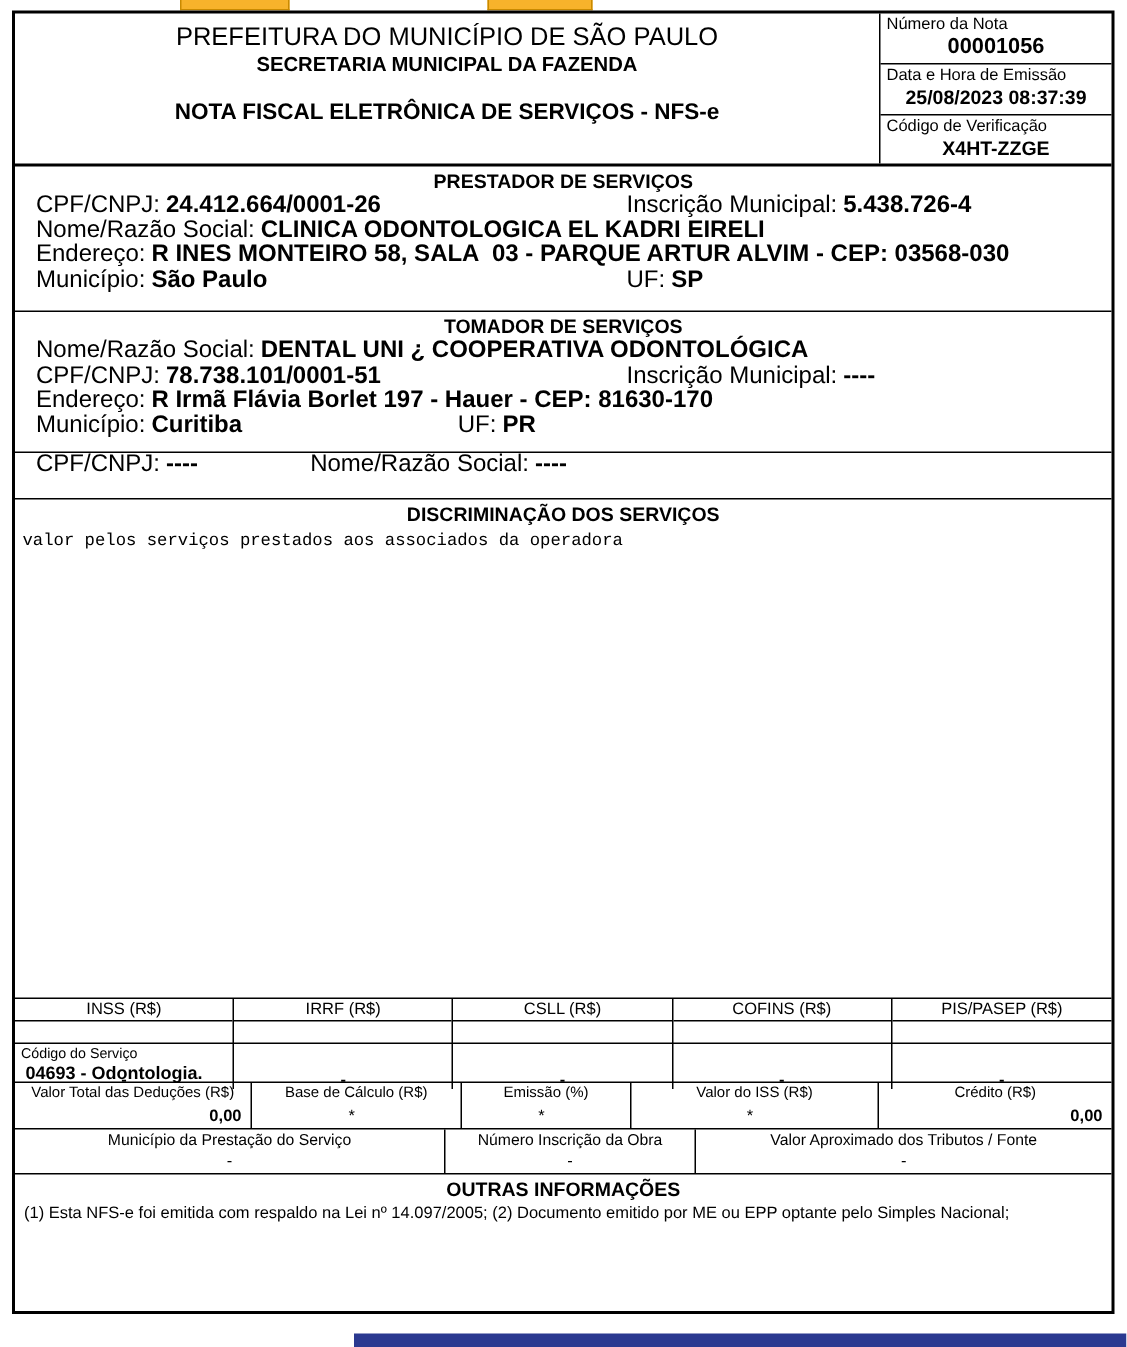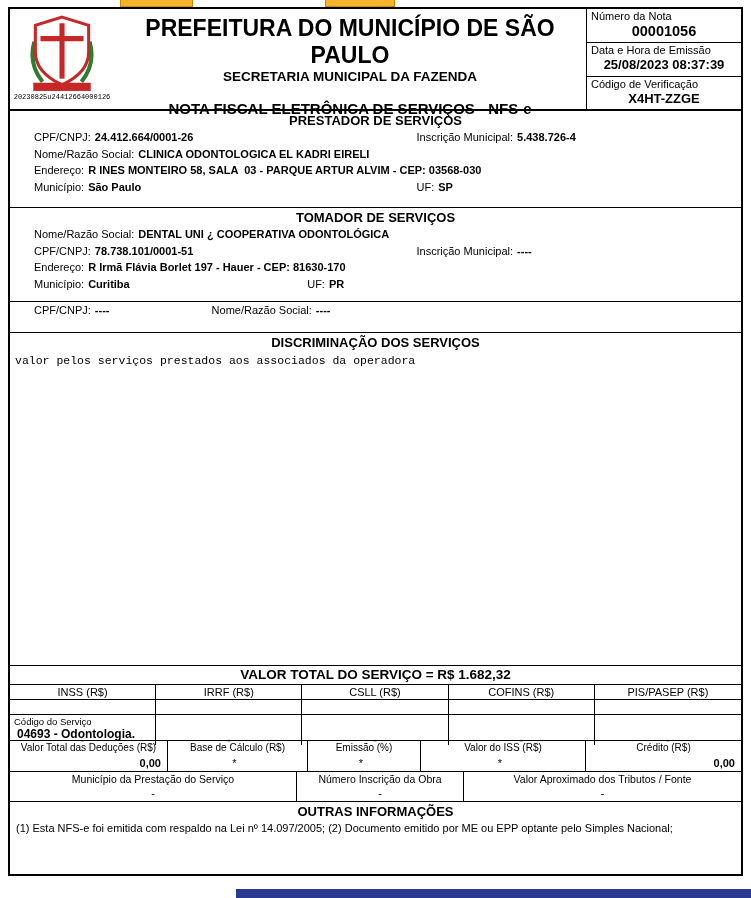--- a/index.html
+++ b/index.html
@@ -52,40 +52,40 @@
     font-family: "Liberation Mono", "DejaVu Sans Mono", monospace;
     font-size: 7px;
     letter-spacing: 0;
     white-space: nowrap;
   }
   .header-center {
     flex: 1;
     text-align: center;
     padding-top: 6px;
   }
-  .h-title { font-size: 23px; font-weight: bold; }
+  .h-title { font-size: 17px; font-weight: normal; }
   .h-sub { font-size: 13.5px; font-weight: bold; margin-top: 0; }
   .h-doc { font-size: 15px; font-weight: bold; margin-top: 16px; }
   .header-right {
     width: 155px;
     border-left: 1px solid #000;
     display: flex;
     flex-direction: column;
   }
   .hr-block { height: 33.3px; padding: 1px 4px; }
   .hr-block + .hr-block { border-top: 1px solid #000; }
   .hr-label { font-size: 11px; }
   .hr-value { font-weight: bold; text-align: center; font-size: 13px; margin-top: 1px; }
   .hr-value.big { font-size: 14.5px; }
 
   
   .sec { border-top: 1px solid #000; }
   .sec.thick { border-top: 2px solid #000; }
   .sec-title { text-align: center; font-weight: bold; font-size: 13px; padding: 2px 0 1px 0; }
-  .row { display: flex; padding: 0 24px; font-size: 11px; line-height: 16.5px; }
+  .row { display: flex; padding: 0 14px; font-size: 16px; line-height: 16.5px; }
   .cell { display: flex; }
   .w56 { width: 56%; }
   .w40 { width: 40%; }
   .w8  { width: 8%; }
   .w26 { width: 26%; }
   .grow { flex: 1; }
   .lbl { white-space: pre; }
   .val { font-weight: bold; margin-left: 4px; white-space: pre-wrap; }
 
   .sec-prestador { height: 98px; }
@@ -163,31 +163,20 @@
 <body>
 
 <div class="page">
 
   <div class="top-tab t1"></div>
   <div class="top-tab t2"></div>
 
   <div class="doc">
 
     <div class="sec-header">
-      <div class="logo-cell">
-        <svg width="70" height="80" viewBox="0 0 68 78">
-          <path d="M7 28 Q1 50 15 67" stroke="#2e7d32" stroke-width="4" fill="none"></path>
-          <path d="M61 28 Q67 50 53 67" stroke="#2e7d32" stroke-width="4" fill="none"></path>
-          <path d="M34 4 L60 12 V38 Q60 58 34 70 Q8 58 8 38 V12 Z" fill="#ffffff" stroke="#c62828" stroke-width="3"></path>
-          <path d="M34 10 V64" stroke="#c62828" stroke-width="5" fill="none"></path>
-          <path d="M13 25 H55" stroke="#c62828" stroke-width="5" fill="none"></path>
-          <rect x="6" y="68" width="56" height="8" fill="#c62828"></rect>
-        </svg>
-        <div class="barcode-text">20230825u24412664000126</div>
-      </div>
       <div class="header-center">
         <div class="h-title">PREFEITURA DO MUNICÍPIO DE SÃO PAULO</div>
         <div class="h-sub">SECRETARIA MUNICIPAL DA FAZENDA</div>
         <div class="h-doc">NOTA FISCAL ELETRÔNICA DE SERVIÇOS - NFS-e</div>
       </div>
       <div class="header-right">
         <div class="hr-block">
           <div class="hr-label">Número da Nota</div>
           <div class="hr-value big">00001056</div>
         </div>
@@ -277,21 +266,20 @@
           <span class="val">----</span>
         </div>
       </div>
     </div>
 
     <div class="sec sec-discriminacao">
       <div class="sec-title">DISCRIMINAÇÃO DOS SERVIÇOS</div>
       <div class="disc-text">valor pelos serviços prestados aos associados da operadora</div>
     </div>
 
-    <div class="valor-row">VALOR TOTAL DO SERVIÇO = R$ 1.682,32</div>
 
     <div class="tax-grid">
       <div class="tax-col">
         <div class="tax-h">INSS (R$)</div>
         <div class="tax-v">-</div>
       </div>
       <div class="tax-col">
         <div class="tax-h">IRRF (R$)</div>
         <div class="tax-v">-</div>
       </div>

